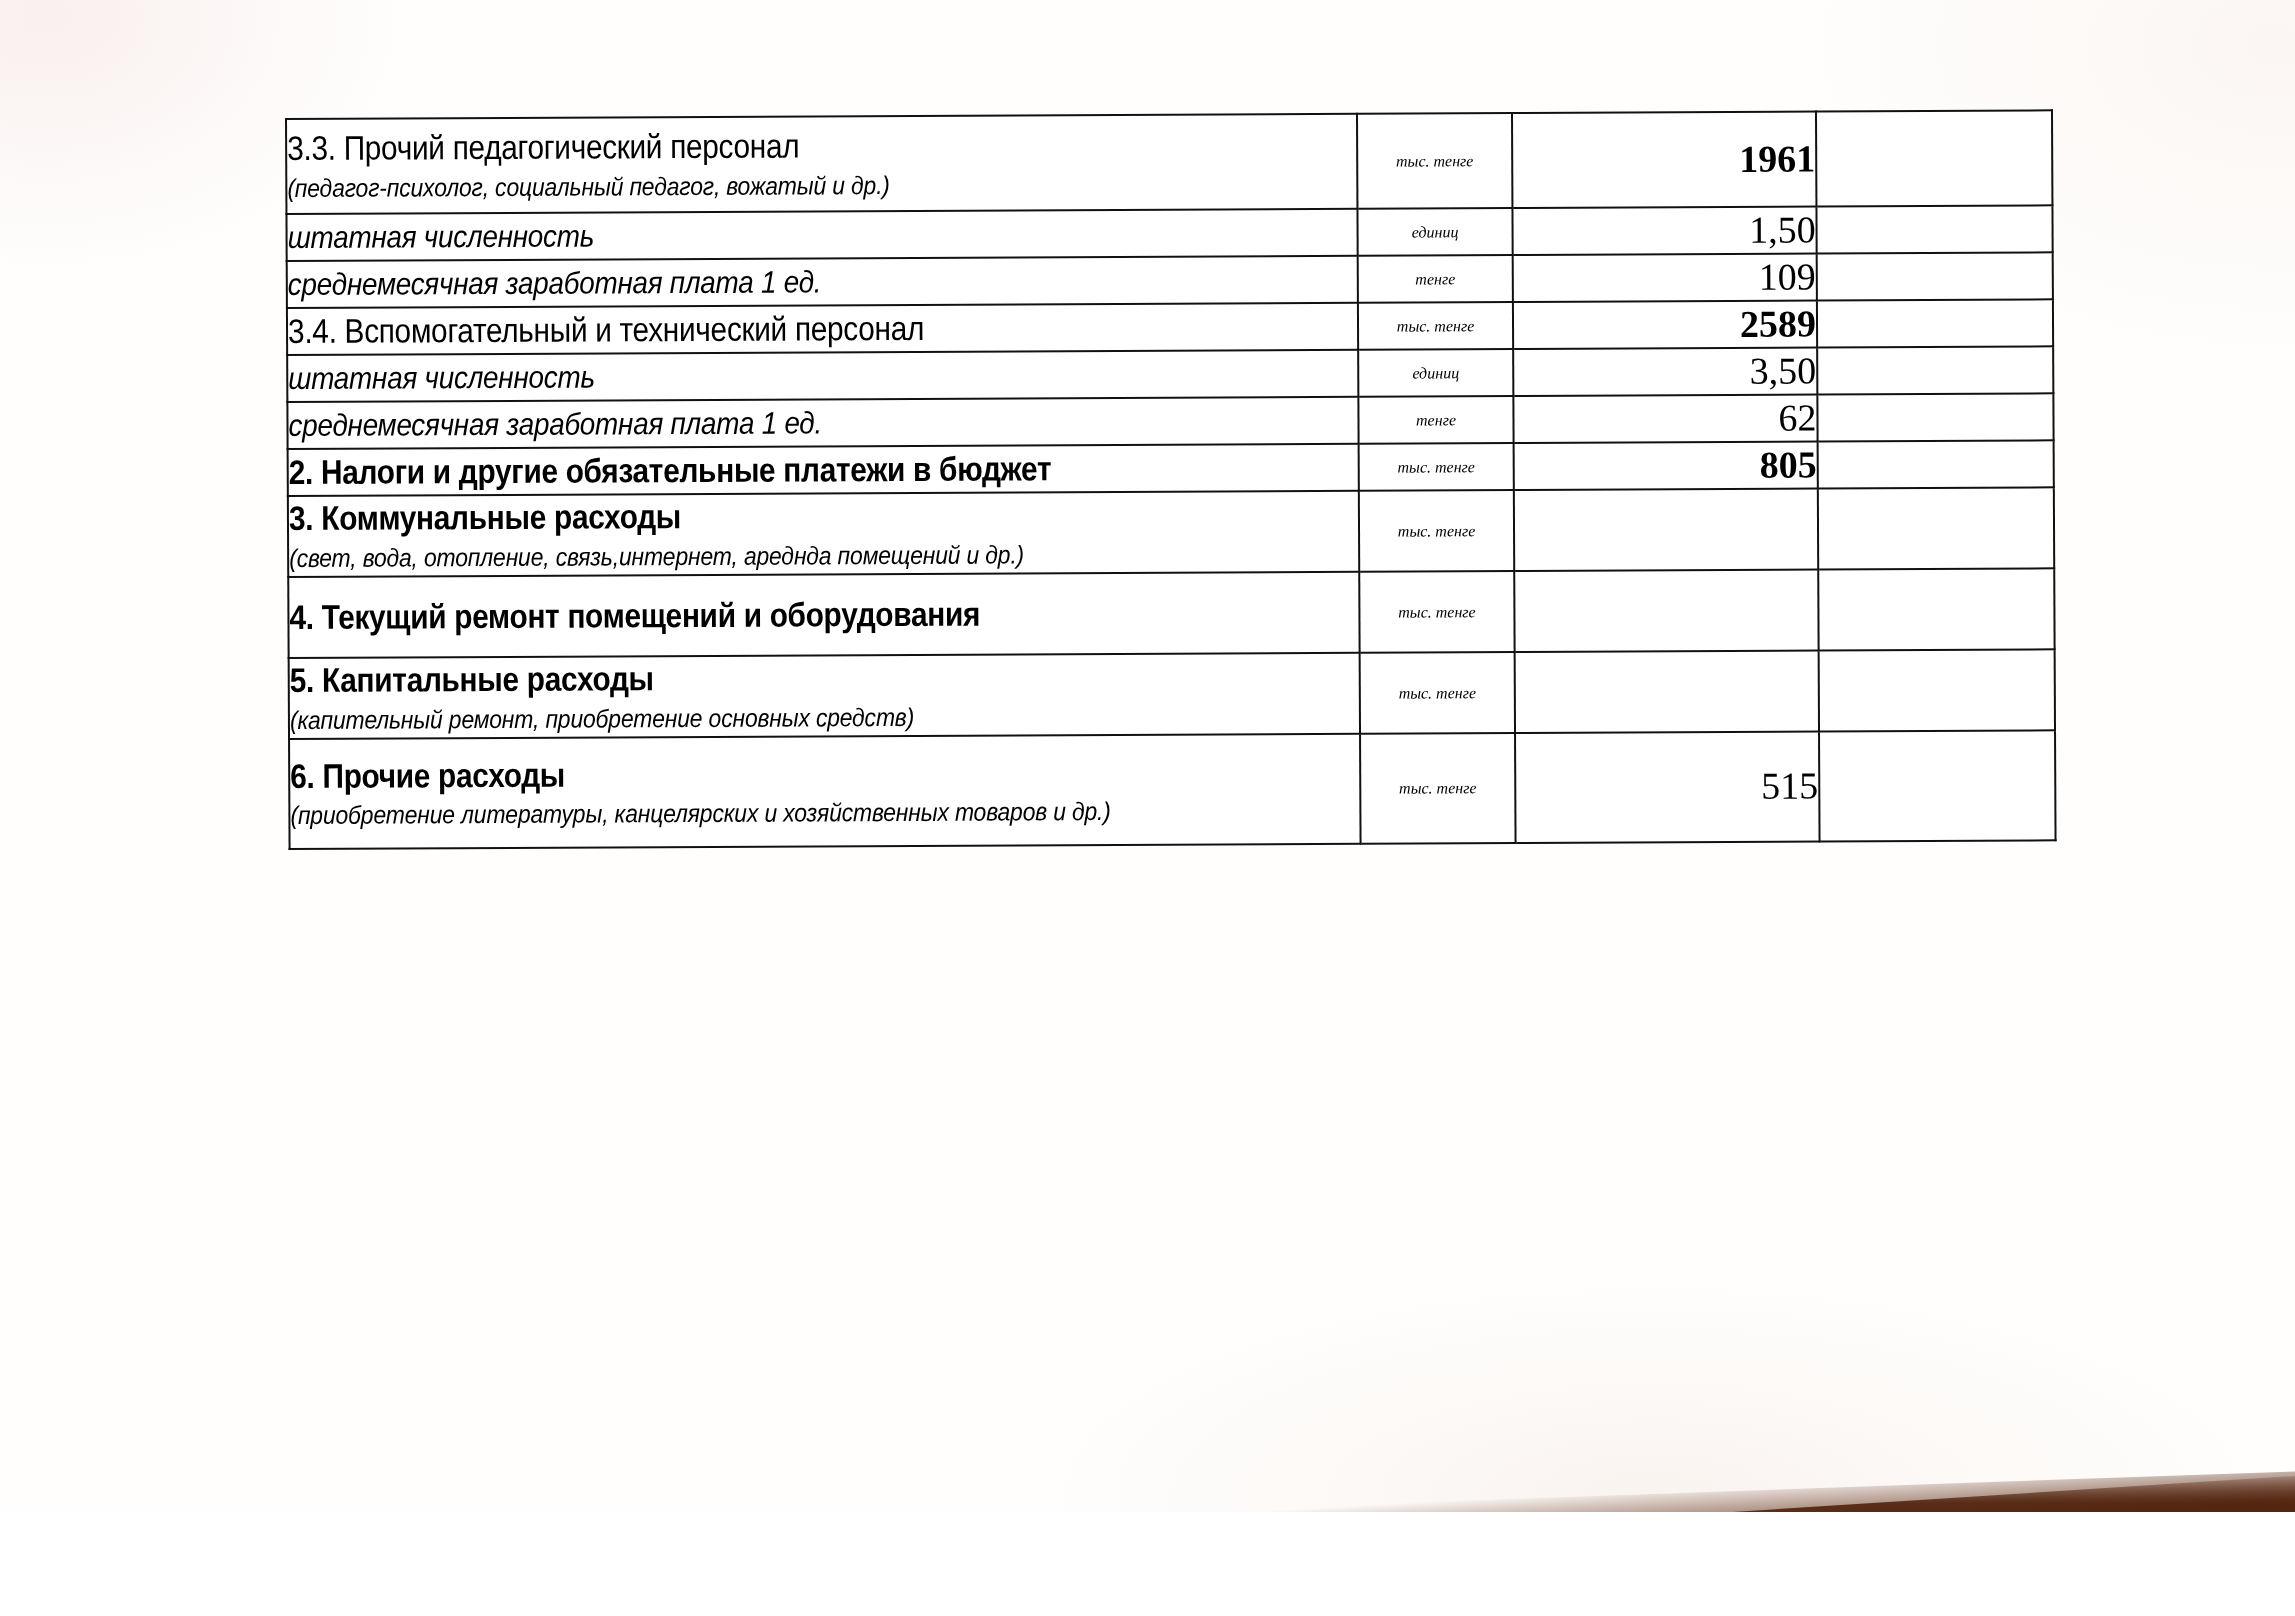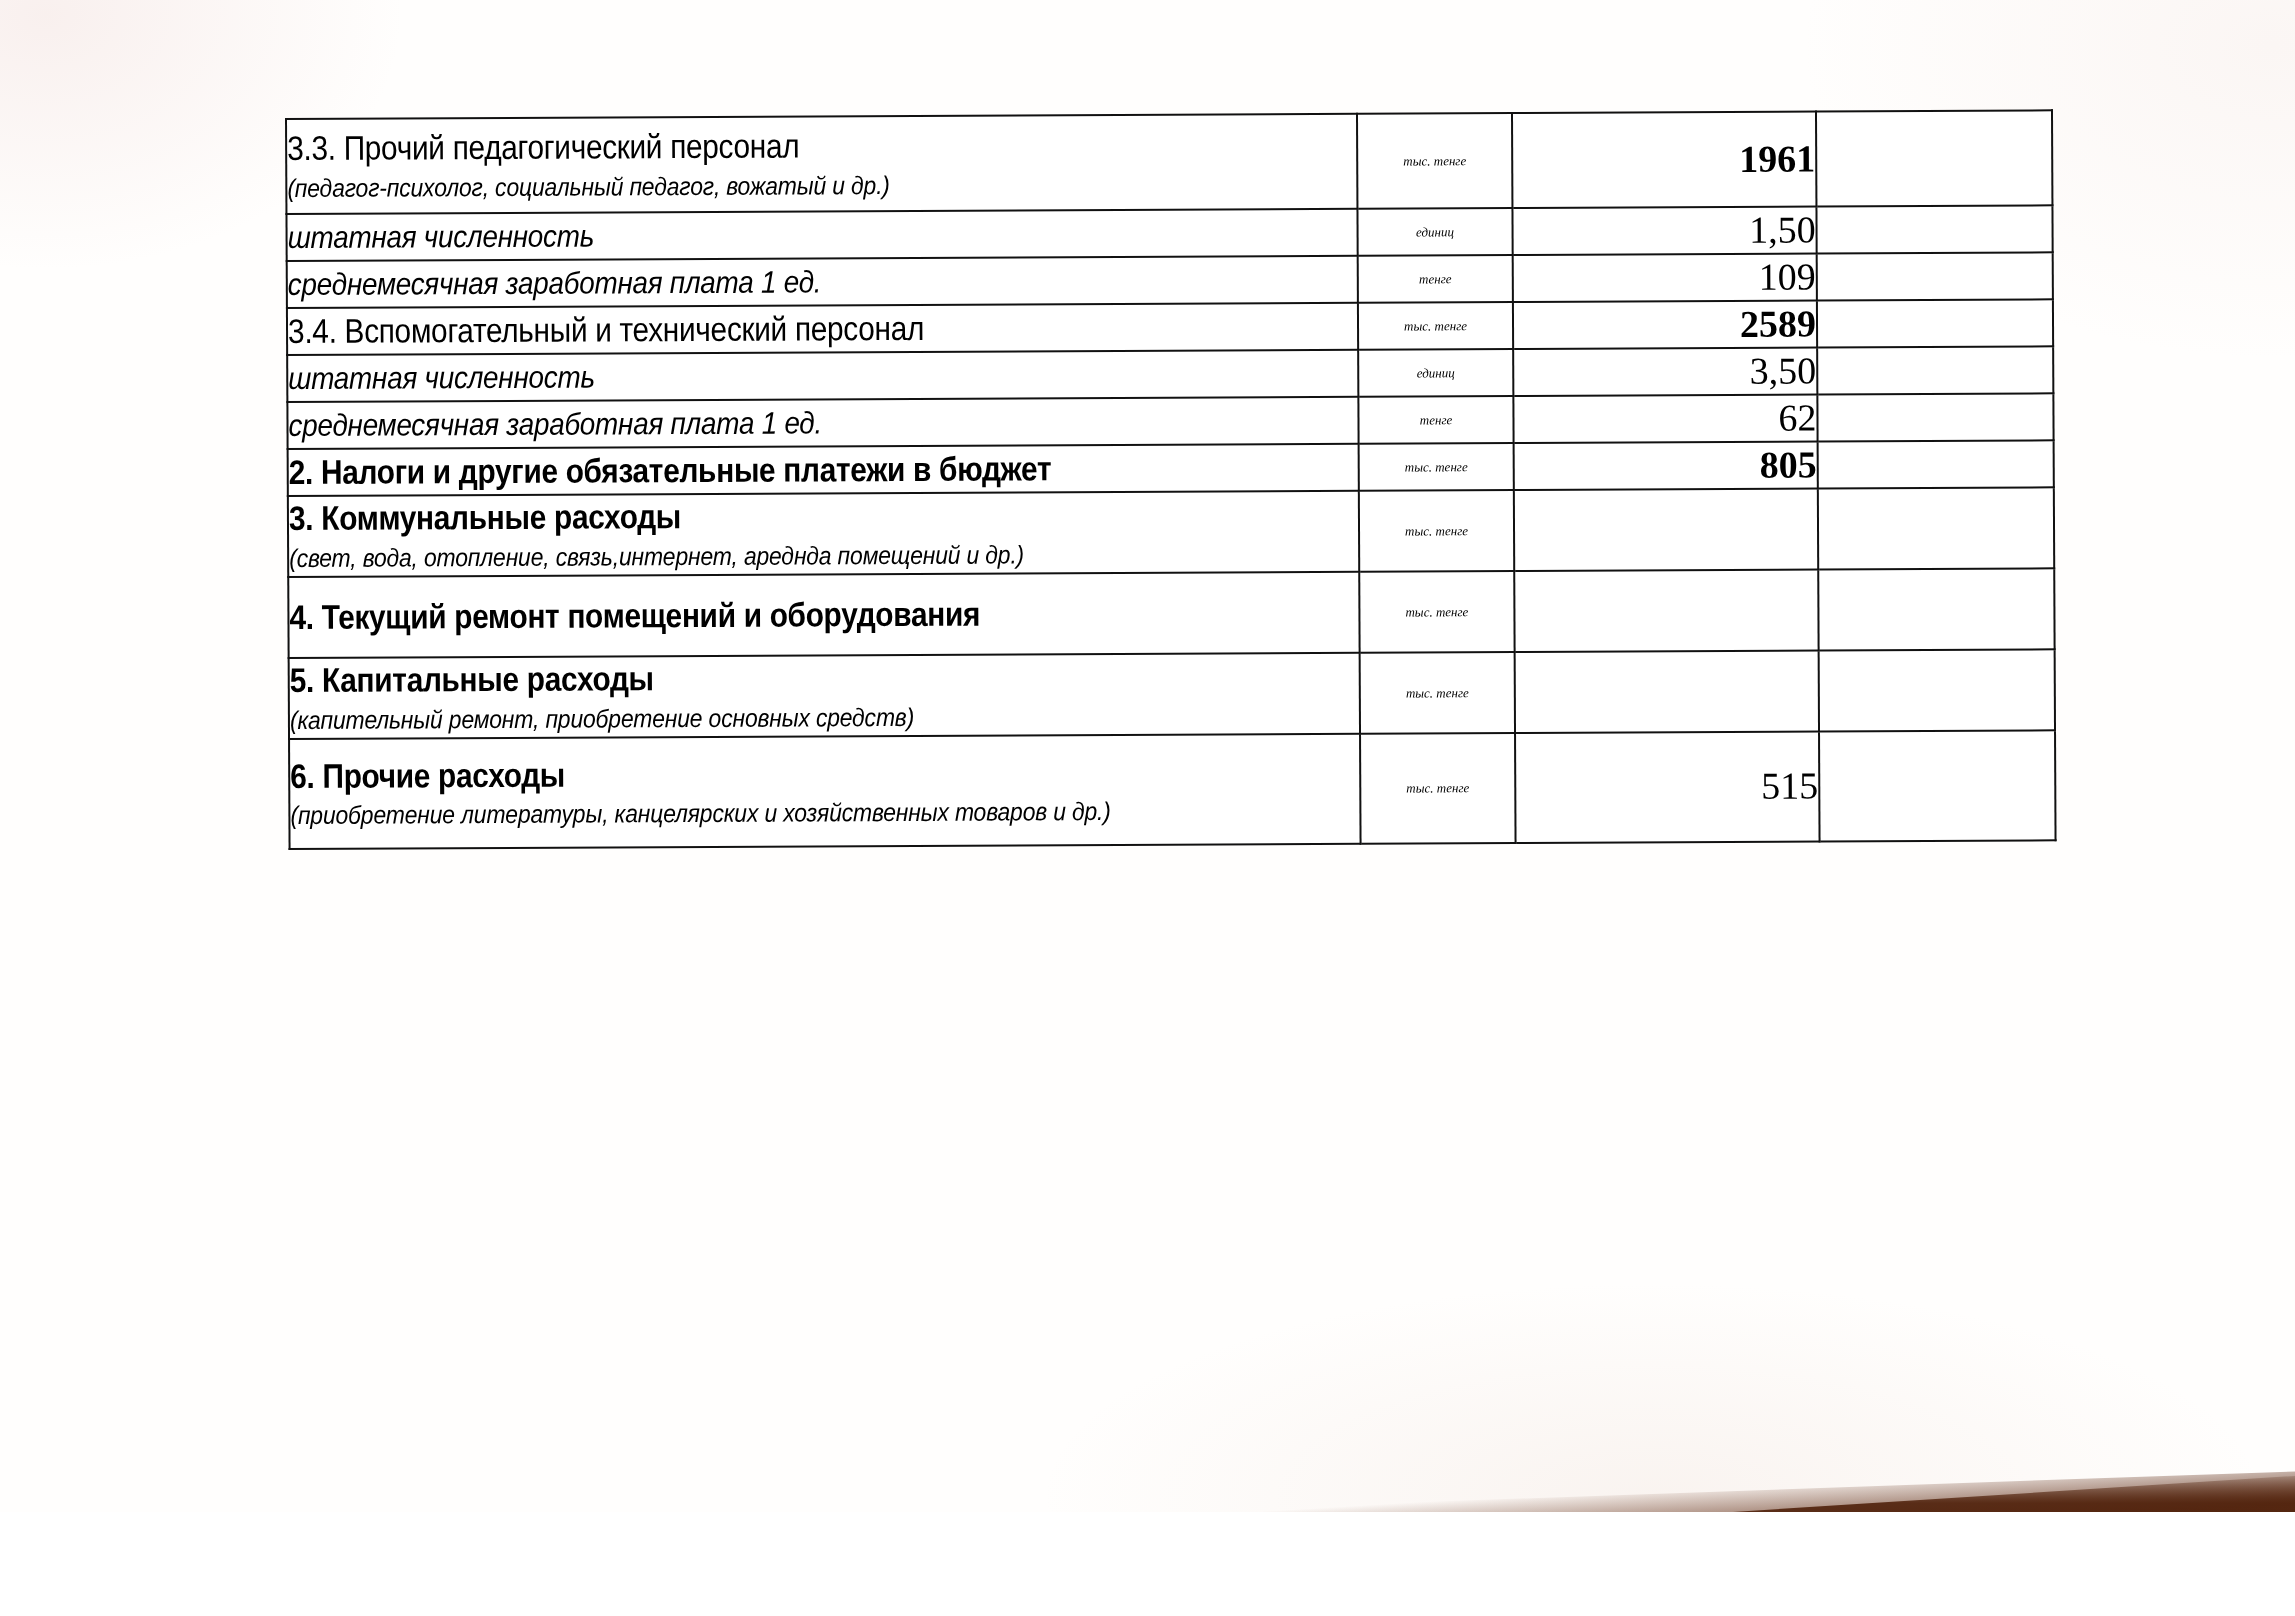--- a/index.html
+++ b/index.html
@@ -109,21 +109,21 @@
     transform-origin: left center;
   }
 
   .unit-cell {
     text-align: center;
     padding: 2.9px 1.5px;
   }
   .unit-text {
     font-family: "Liberation Serif", "DejaVu Serif", serif;
     font-style: italic;
-    font-size: 13px;
+    font-size: 16px;
     line-height: 1.2;
     white-space: nowrap;
     margin-top: 41px;
   }
 
   .value-cell {
     text-align: right;
     padding: 2.9px 11.7px 2.9px 2.9px;
     vertical-align: bottom;
   }

